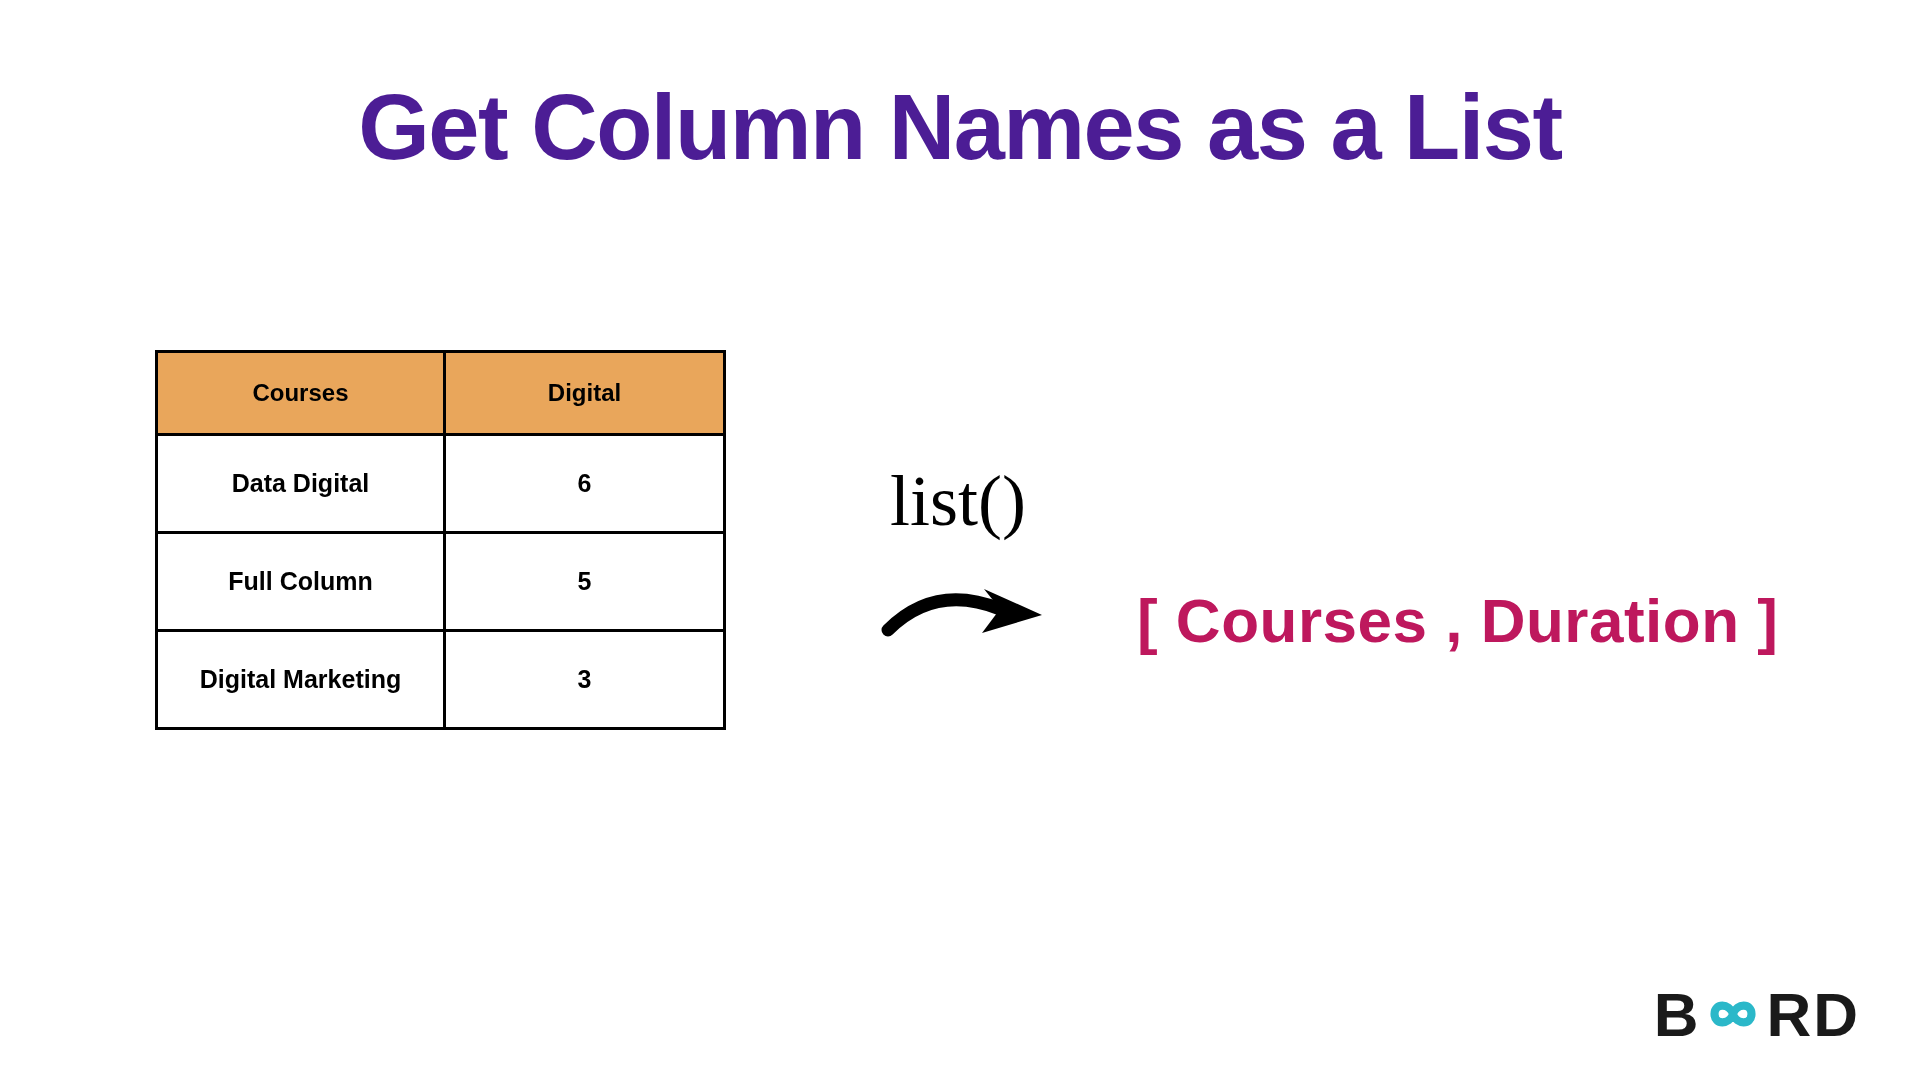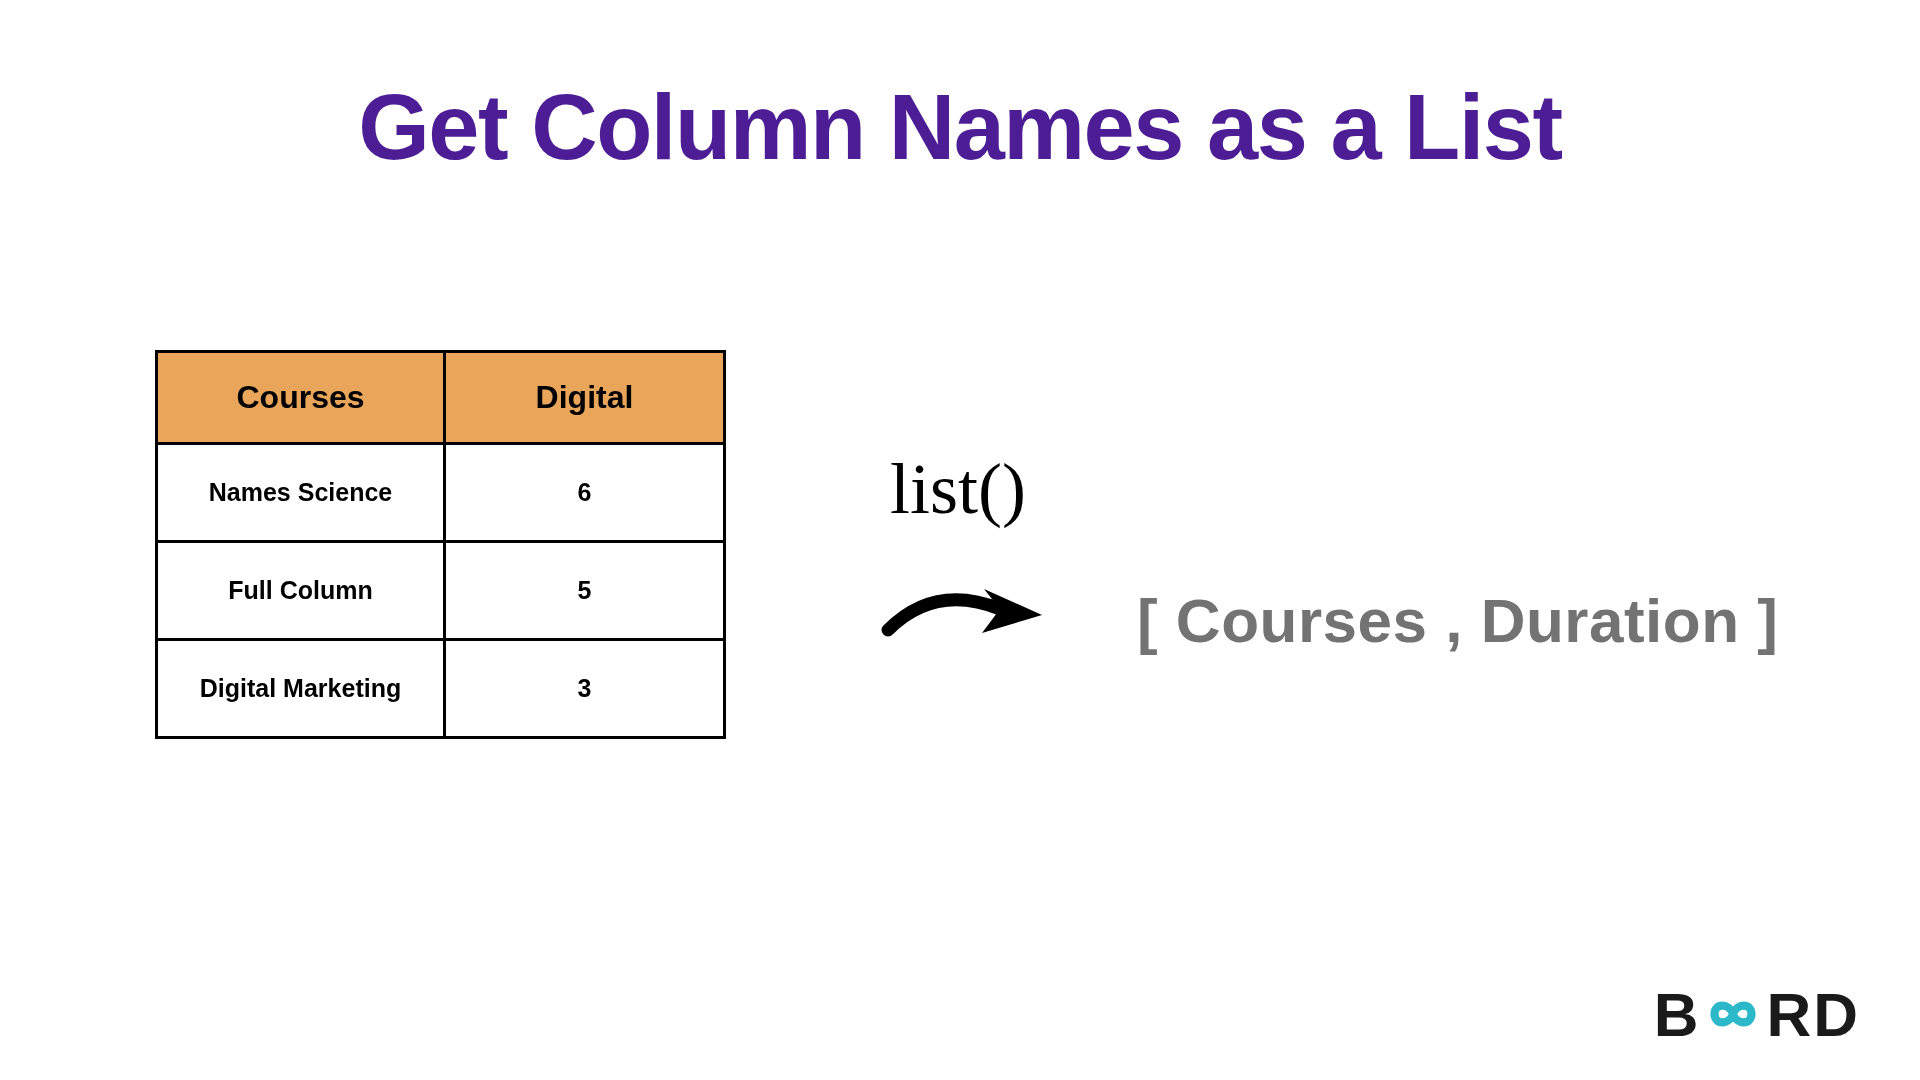--- a/index.html
+++ b/index.html
@@ -37,32 +37,32 @@
   }
   table.data-table th,
   table.data-table td {
     border: 3px solid #000;
     text-align: center;
     font-weight: 700;
     color: #000;
   }
   table.data-table th {
     background: #e9a65b;
-    font-size: 32px;
+    font-size: 24px;
     padding: 26px 0;
   }
   table.data-table th.col-courses { width: 288px; }
   table.data-table th.col-duration { width: 280px; }
   table.data-table td {
     font-size: 25px;
     padding: 33px 0;
   }
   .list-label {
     position: absolute;
-    top: 448px;
+    top: 460px;
     left: 890px;
     font-size: 72px;
     font-weight: 400;
     color: #000;
     font-family: Georgia, 'Times New Roman', serif;
   }
   .arrow-wrap {
     position: absolute;
     top: 575px;
     left: 880px;
@@ -70,21 +70,21 @@
   .arrow-svg {
     width: 170px;
     height: 72px;
   }
   .output-list {
     position: absolute;
     top: 585px;
     left: 1137px;
     font-size: 62px;
     font-weight: 700;
-    color: #737373;
+    color: #be185d;
     letter-spacing: 0.5px;
   }
   .logo {
     position: absolute;
     bottom: 30px;
     right: 60px;
     display: flex;
     align-items: center;
     font-size: 62px;
     font-weight: 900;
@@ -111,21 +111,21 @@
 <div class="table-wrap">
   <table class="data-table">
     <thead>
       <tr>
         <th class="col-courses">Courses</th>
         <th class="col-duration">Digital</th>
       </tr>
     </thead>
     <tbody>
       <tr>
-        <td>Names Science</td>
+        <td>Data Digital</td>
         <td>6</td>
       </tr>
       <tr>
         <td>Full Column</td>
         <td>5</td>
       </tr>
       <tr>
         <td>Digital Marketing</td>
         <td>3</td>
       </tr>

